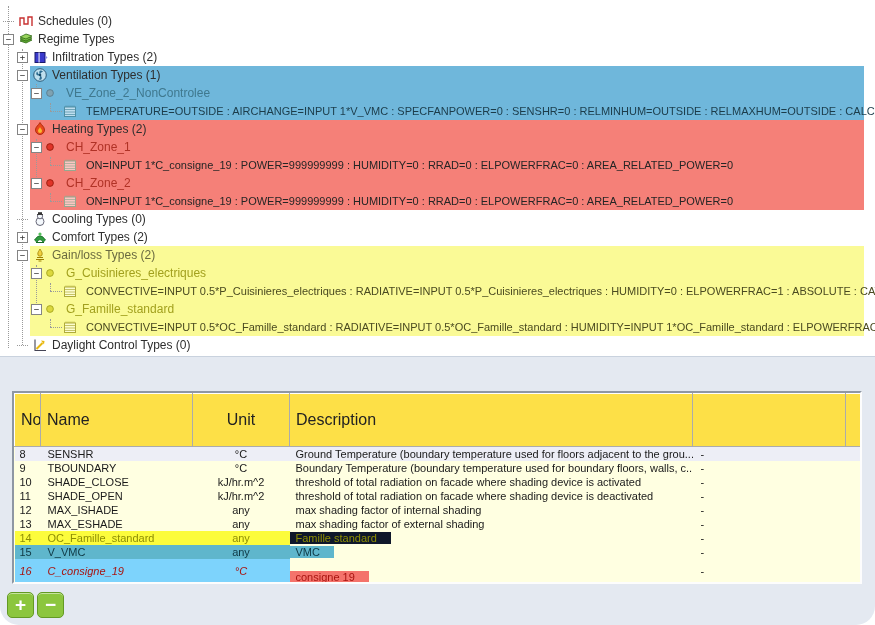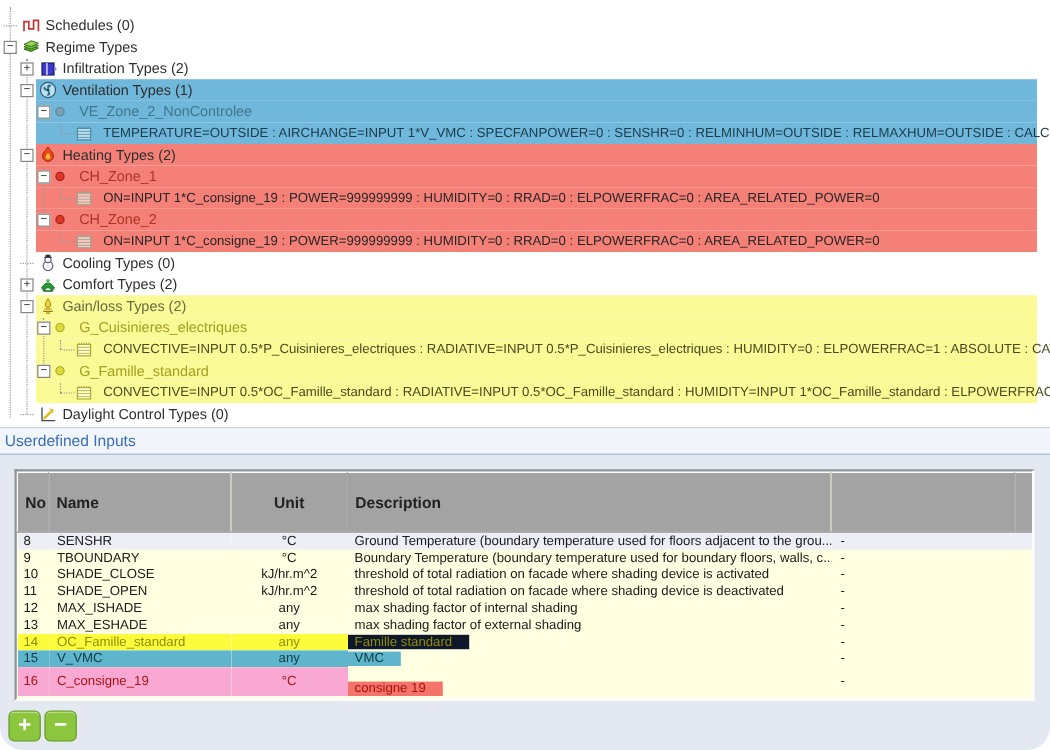--- a/index.html
+++ b/index.html
@@ -38,37 +38,37 @@
   #lower-panel{position:absolute;left:0;top:356px;width:875px;height:269px;background:#E4E9F1;border-top:1px solid #C9D2DE;}
   #section-header{position:absolute;left:0;top:0;width:875px;height:21px;background:#F2F5FA;border-bottom:1px solid #9DB6D4;}
   #section-title{position:absolute;left:4px;top:3px;font-size:13px;color:#3A6EB5;}
 
   
   #grid-box{position:absolute;left:12px;top:34px;width:850px;height:193px;background:#FFFFE1;
     border-top:2px solid #8E97A3;border-left:2px solid #8E97A3;border-right:2px solid #FDFDFD;border-bottom:2px solid #FDFDFD;
     box-sizing:border-box;overflow:hidden;}
   table{border-collapse:collapse;table-layout:fixed;width:849px;font-size:11px;color:#1A1A1A;}
   col.c-no{width:26px}col.c-name{width:152px}col.c-unit{width:97px}col.c-desc{width:403px}col.c-val{width:153px}col.c-end{width:18px}
-  th{height:15px;background:#a3a3a3;border-top:1px solid #fff;border-left:1px solid #fff;border-right:1px solid #ABABAB;border-bottom:1px solid #ABABAB;
-     font-weight:bold;font-size:13px;color:#222;text-align:left;padding:0 0 0 6px;overflow:hidden;white-space:nowrap;}
+  th{height:15px;background:#fde047;border-top:1px solid #fff;border-left:1px solid #fff;border-right:1px solid #ABABAB;border-bottom:1px solid #ABABAB;
+     font-weight:normal;font-size:16px;color:#222;text-align:left;padding:0 0 0 6px;overflow:hidden;white-space:nowrap;}
   th.th-unit{text-align:center;padding:17px;}
   td{height:14px;padding:0;overflow:hidden;white-space:nowrap;}
   td.c-no{padding-left:5px;}
   td.c-name{padding-left:7px;}
   td.c-unit{text-align:center;}
   td.c-desc{padding-left:6px;}
   td.c-val{padding-left:8px;color:#1A1A1A;}
   tr.hl-first td{background:#EDEEF6;}
   tr.hl-yellow td.c-no,tr.hl-yellow td.c-name,tr.hl-yellow td.c-unit{background:#FCFC3C;}
   tr.hl-yellow td.c-no,tr.hl-yellow td.c-name,tr.hl-yellow td.c-unit,tr.hl-yellow td.c-desc{color:#8E8E04;}
   tr.hl-yellow .desc-span{background:#0f172a;}
   tr.hl-blue td.c-no,tr.hl-blue td.c-name,tr.hl-blue td.c-unit{background:#5FB6CC;}
   tr.hl-blue td.c-no,tr.hl-blue td.c-name,tr.hl-blue td.c-unit,tr.hl-blue td.c-desc{color:#0E3844;}
   tr.hl-blue .desc-span{background:#5FB6CC;}
-  tr.hl-red td.c-no,tr.hl-red td.c-name,tr.hl-red td.c-unit{background:#f9a8d4;}
+  tr.hl-red td.c-no,tr.hl-red td.c-name,tr.hl-red td.c-unit{background:#7dd3fc;font-style:italic;}
   tr.hl-red td.c-no,tr.hl-red td.c-name,tr.hl-red td.c-unit,tr.hl-red td.c-desc{color:#A81410;}
   tr.hl-red .desc-span{background:#F4736B;margin-top:12px;}
   .desc-span{display:inline-block;padding:0 14px 0 6px;margin-left:-6px;text-align:center;}
 
   
   .green-btn{position:absolute;top:235px;width:27px;height:26px;background:#8CC63E;border:1px solid #639A24;border-radius:5px;
     box-shadow:inset 0 1px 0 rgba(255,255,255,.5);color:#fff;font:bold 19px/24px "Liberation Sans",sans-serif;text-align:center;
     padding:0;cursor:pointer;box-sizing:border-box;}
   #btn-add{left:7px;}
   #btn-remove{left:37px;}
@@ -294,23 +294,20 @@
     <div class="guide" style="left:36px;top:139px;height:44px;"></div>
     <div class="guide" style="left:36px;top:265px;height:44px;"></div>
     <div class="guide" style="left:50px;top:103px;height:8px;"></div>
     <div class="guide" style="left:50px;top:157px;height:8px;"></div>
     <div class="guide" style="left:50px;top:193px;height:8px;"></div>
     <div class="guide" style="left:50px;top:283px;height:8px;"></div>
     <div class="guide" style="left:50px;top:319px;height:8px;"></div>
   </div>
 
   <div id="lower-panel">
-    <div id="section-header">
-      <span id="section-title">Userdefined Inputs</span>
-    </div>
     <div id="grid-box">
       <table>
         <colgroup>
           <col class="c-no">
             <col class="c-name">
             <col class="c-unit">
             <col class="c-desc">
             <col class="c-val">
             <col class="c-end">
         </colgroup>

